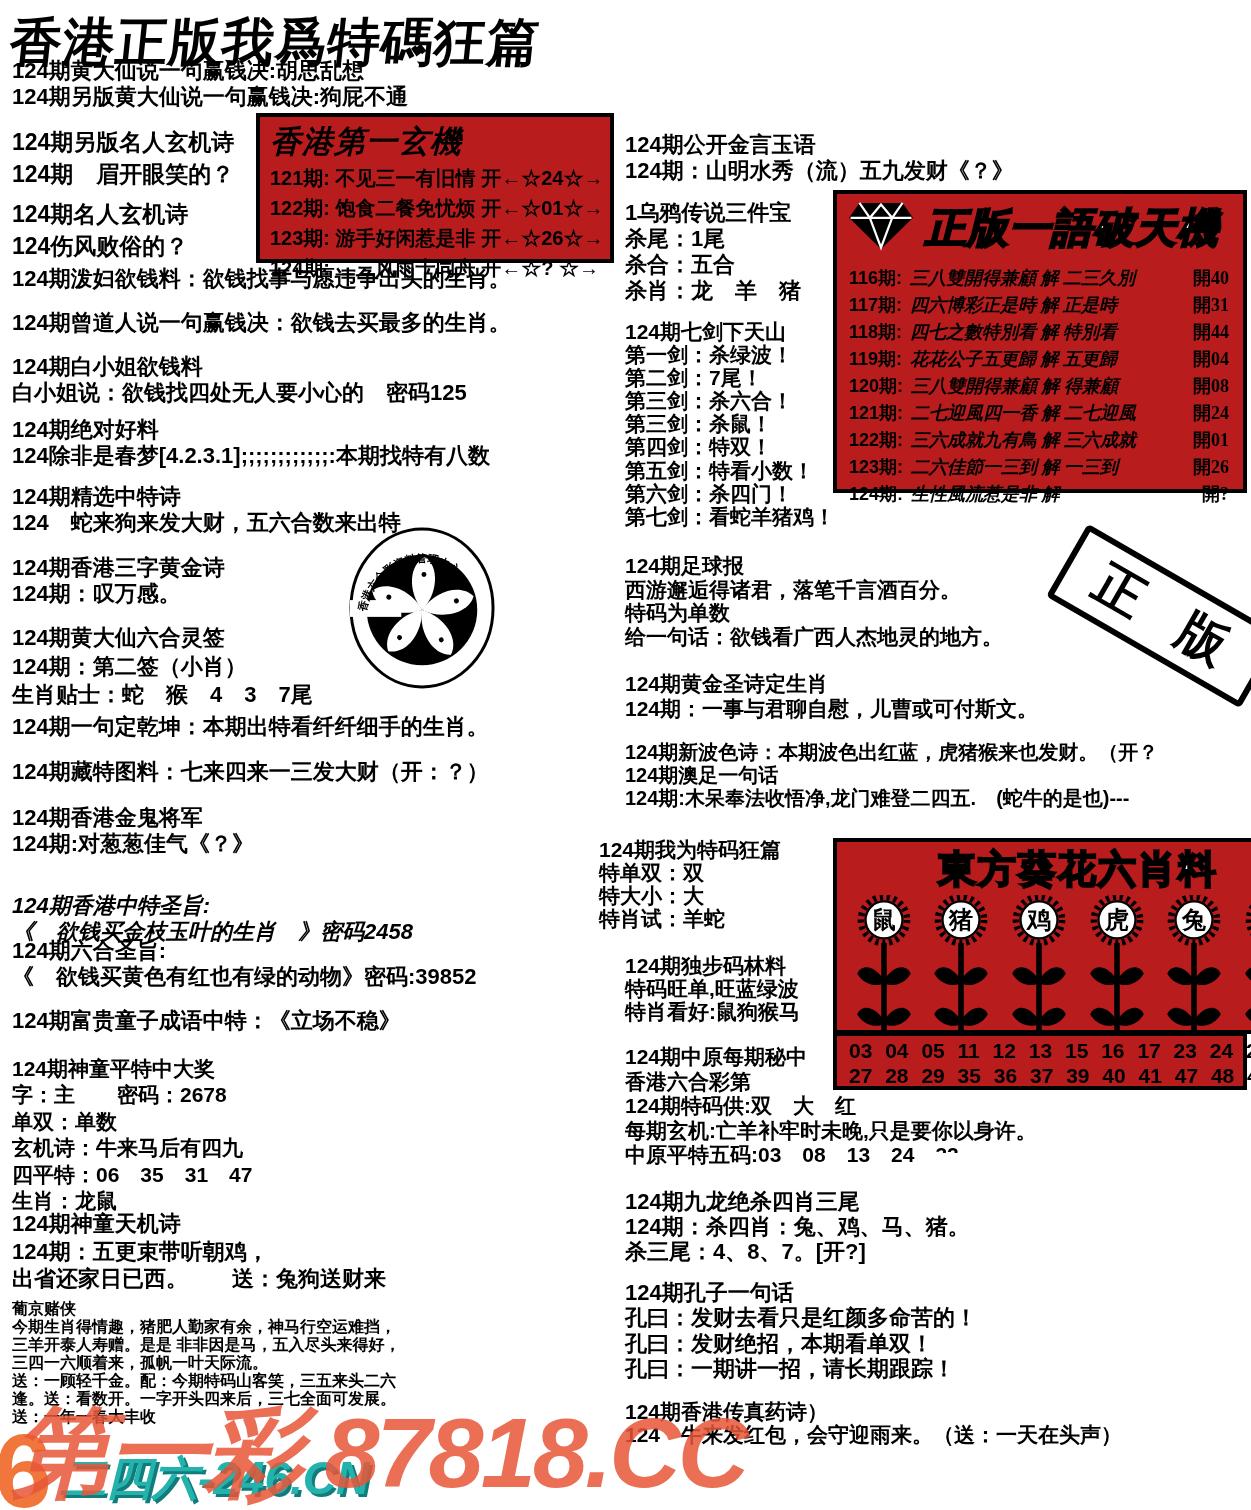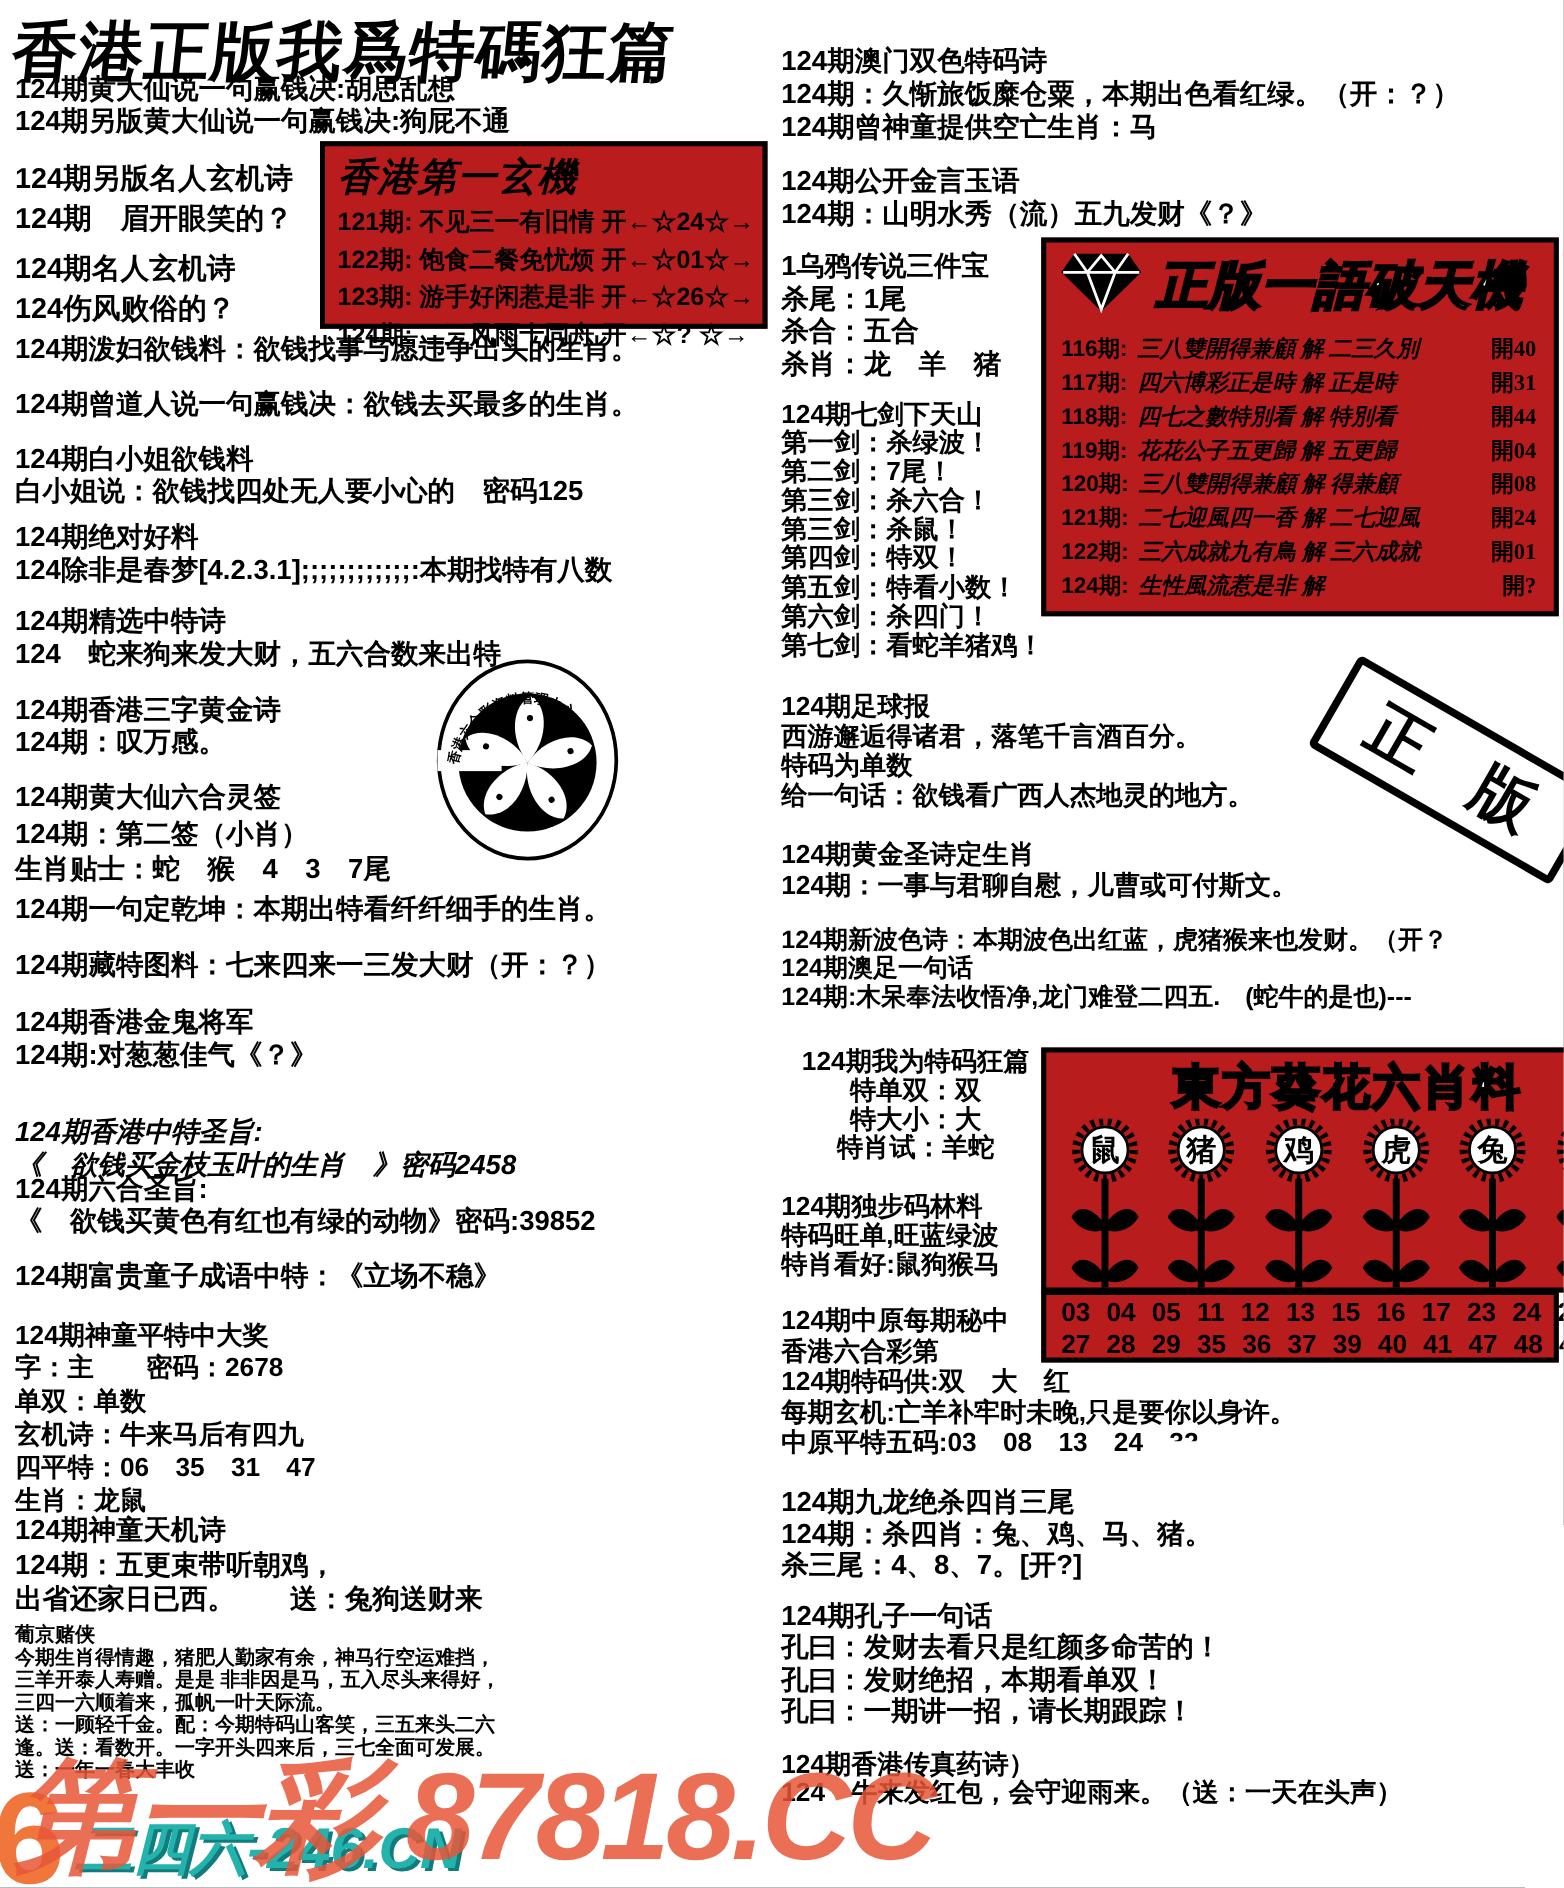--- a/index.html
+++ b/index.html
@@ -125,23 +125,20 @@
       <rect x="2" y="76" width="52" height="17" fill="#fff"></rect>
       <defs>
           <path id="rim" d="M18,88 A58,62 0 0 1 132,88"></path>
         </defs>
       <text font-size="11" font-weight="bold" fill="#000">
         <textPath href="#rim">香港六合彩資料管理中心</textPath>
       </text>
     </svg>
   </div>
 
-  <div class="sec" style="left:625px;top:36px;width:626px;font-size:22px;line-height:1.2;">124期澳门双色特码诗
-124期：久惭旅饭糜仓粟，本期出色看红绿。（开：？）
-124期曾神童提供空亡生肖：马</div>
   <div class="sec" style="left:625px;top:132px;width:626px;font-size:22px;">124期公开金言玉语
 124期：山明水秀（流）五九发财《？》</div>
   <div class="sec" style="left:625px;top:200px;width:210px;font-size:22px;line-height:1.18;">1乌鸦传说三件宝
 杀尾：1尾
 杀合：五合
 杀肖：龙　羊　猪</div>
   <div class="sec" style="left:625px;top:320px;width:240px;font-size:21px;line-height:1.1;">124期七剑下天山
 第一剑：杀绿波！
 第二剑：7尾！
 第三剑：杀六合！
@@ -152,21 +149,21 @@
 第七剑：看蛇羊猪鸡！</div>
   <div class="sec" style="left:625px;top:554px;width:440px;font-size:21px;line-height:1.13;">124期足球报
 西游邂逅得诸君，落笔千言酒百分。
 特码为单数
 给一句话：欲钱看广西人杰地灵的地方。</div>
   <div class="sec" style="left:625px;top:672px;width:630px;font-size:21px;">124期黄金圣诗定生肖
 124期：一事与君聊自慰，儿曹或可付斯文。</div>
   <div class="sec" style="left:625px;top:741px;width:640px;font-size:20px;line-height:1.15;">124期新波色诗：本期波色出红蓝，虎猪猴来也发财。（开？
 124期澳足一句话
 124期:木呆奉法收悟净,龙门难登二四五.　(蛇牛的是也)---</div>
-  <div class="sec" style="left:625px;top:838px;width:215px;font-size:21px;line-height:1.1;text-align:center;">124期我为特码狂篇
+  <div class="sec" style="left:599px;top:838px;width:215px;font-size:21px;line-height:1.1;">124期我为特码狂篇
 特单双：双
 特大小：大
 特肖试：羊蛇</div>
   <div class="sec" style="left:625px;top:954px;width:240px;font-size:21px;line-height:1.1;">124期独步码林料
 特码旺单,旺蓝绿波
 特肖看好:鼠狗猴马</div>
   <div class="sec" style="left:625px;top:1045px;width:630px;font-size:21px;line-height:1.17;">124期中原每期秘中
 香港六合彩第
 124期特码供:双　大　红
 每期玄机:亡羊补牢时未晚,只是要你以身许。
@@ -215,20 +212,24 @@
         </div>
       <div class="tj-row">
           <span><span class="tj-p">121期:</span><span class="tj-t">二七迎風四一香 解 二七迎風</span></span>
           <span class="tj-k">開24</span>
         </div>
       <div class="tj-row">
           <span><span class="tj-p">122期:</span><span class="tj-t">三六成就九有鳥 解 三六成就</span></span>
           <span class="tj-k">開01</span>
         </div>
       <div class="tj-row">
+          <span><span class="tj-p">123期:</span><span class="tj-t">二六佳節一三到 解 一三到</span></span>
+          <span class="tj-k">開26</span>
+        </div>
+      <div class="tj-row">
           <span><span class="tj-p">124期:</span><span class="tj-t">生性風流惹是非 解</span></span>
           <span class="tj-k">開?</span>
         </div>
     </div>
   </div>
 
   <div class="stamp">
     <span style="letter-spacing:46px;padding-left:30px;white-space:nowrap;">正版</span>
   </div>
 

